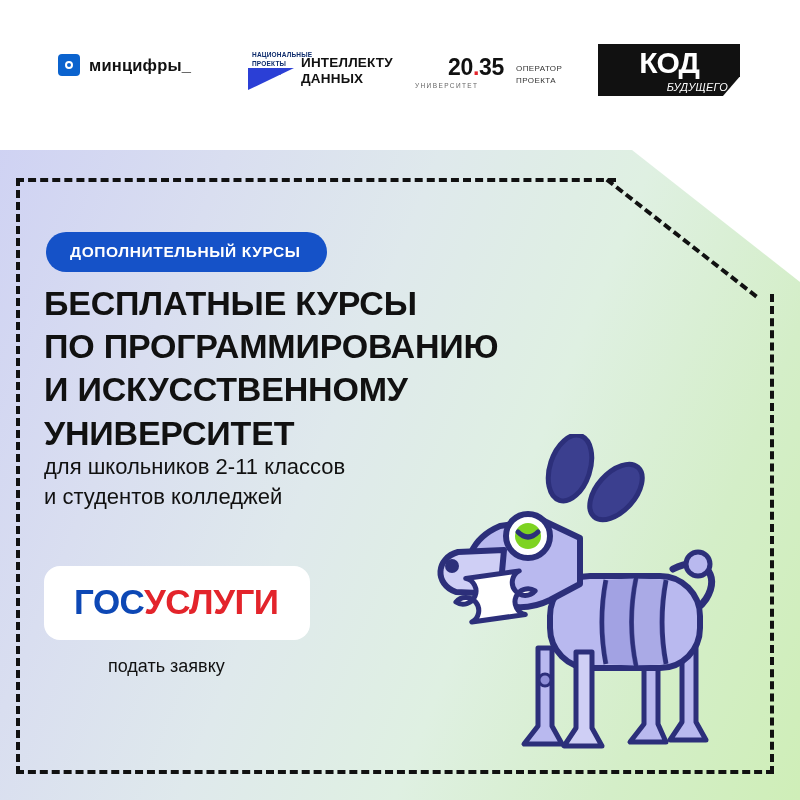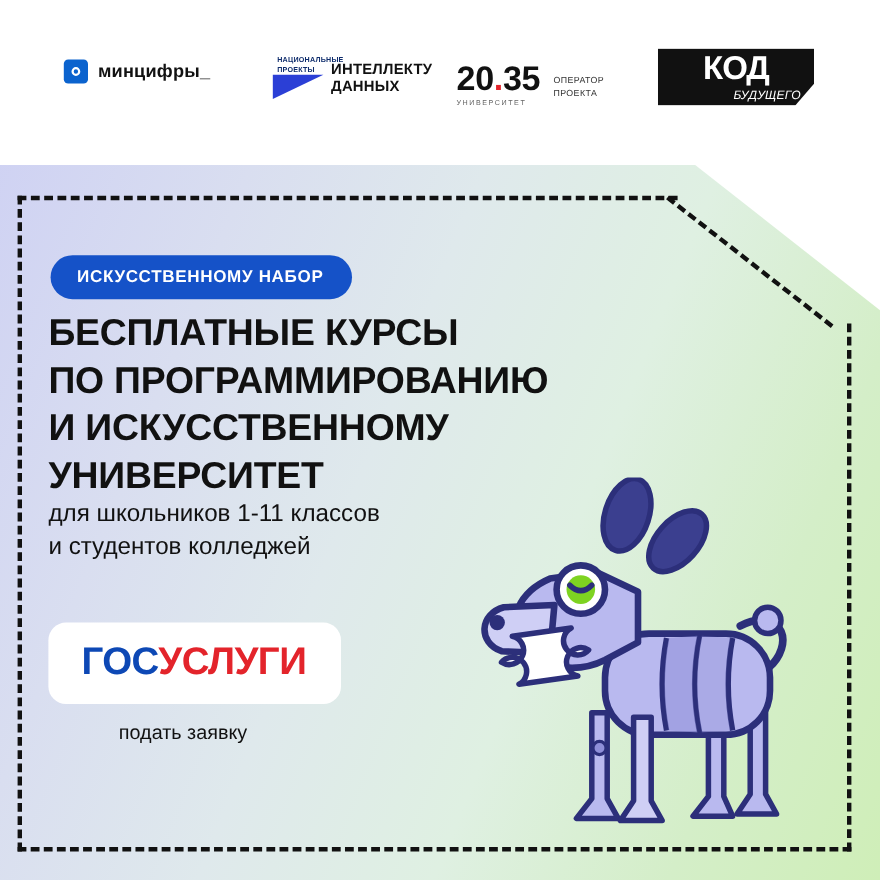--- a/index.html
+++ b/index.html
@@ -92,25 +92,26 @@
     font-size: 13.5px;
     font-weight: bold;
     color: #111111;
     line-height: 1.15;
     letter-spacing: .2px;
   }
 
   
   .logo-2035 { left: 415px; top: 56px; }
   .u2035-num {
-    font-size: 31px;
+    font-size: 23px;
     font-weight: bold;
     color: #111111;
     line-height: 1;
     letter-spacing: -.3px;
+    margin-left: 33px;
   }
   .u2035-num .dot { color: #e3242b; }
   .u2035-sub {
     font-size: 6.5px;
     color: #666;
     letter-spacing: 1.4px;
     margin-top: 3px;
   }
   .u2035-role {
     margin-left: 12px;
@@ -304,31 +305,31 @@
 
   <div class="card">
     <div class="card-inner">
 
       <div class="dash-top"></div>
       <div class="dash-diag"></div>
       <div class="dash-right"></div>
       <div class="dash-left"></div>
       <div class="dash-bottom"></div>
 
-      <div class="badge">ИСКУССТВЕННОМУ НАБОР</div>
+      <div class="badge">ДОПОЛНИТЕЛЬНЫЙ КУРСЫ</div>
 
       <div class="headline">
         <div>БЕСПЛАТНЫЕ КУРСЫ</div>
         <div>ПО ПРОГРАММИРОВАНИЮ</div>
         <div>И ИСКУССТВЕННОМУ</div>
         <div>УНИВЕРСИТЕТ</div>
       </div>
 
       <div class="subhead">
-        <div>для школьников 1-11 классов</div>
+        <div>для школьников 2-11 классов</div>
         <div>и студентов колледжей</div>
       </div>
 
       <div class="gosuslugi">
         <span>ГОС</span><span class="red">УСЛУГИ</span>
       </div>
 
       <div class="cta">подать заявку</div>
 
       <div class="dog">

